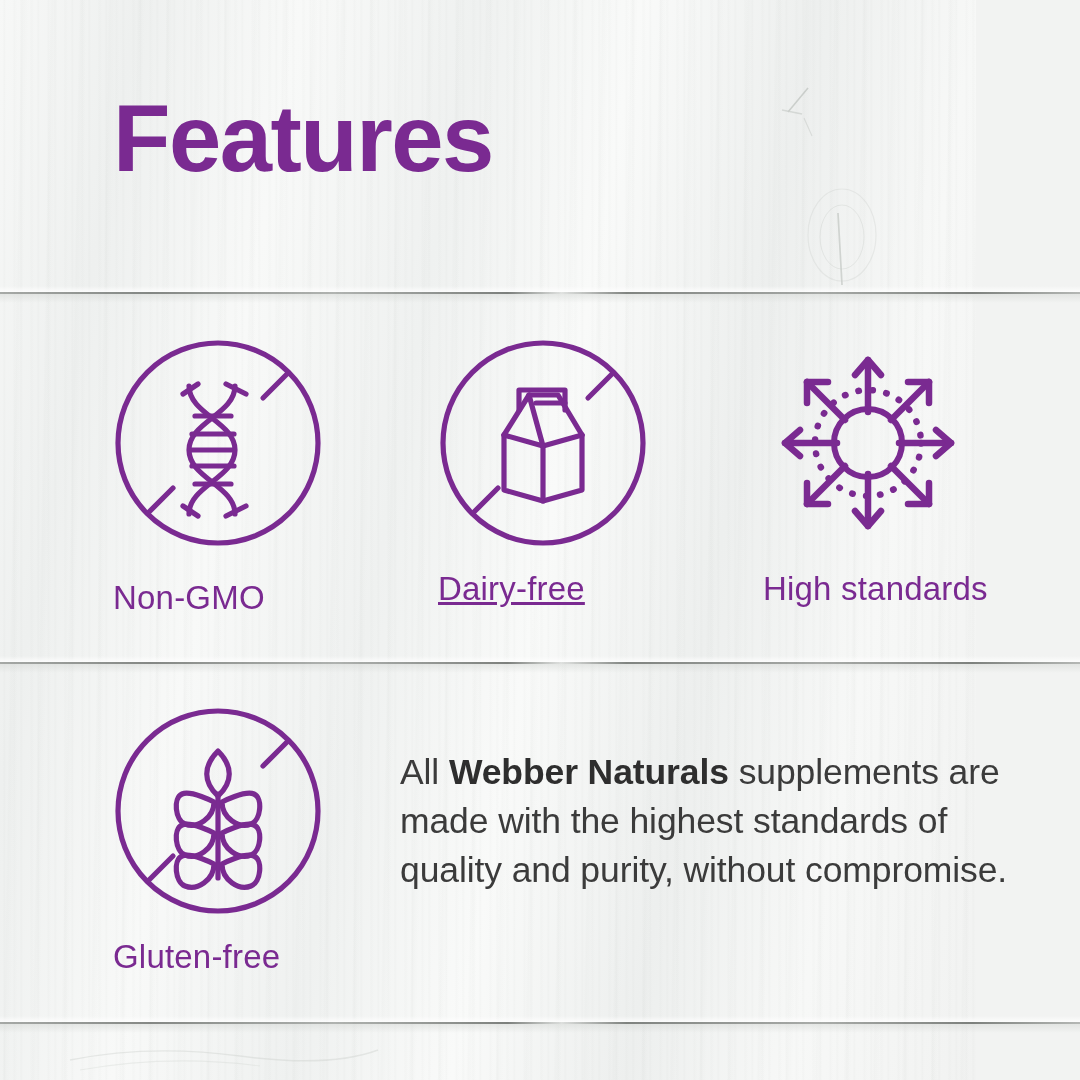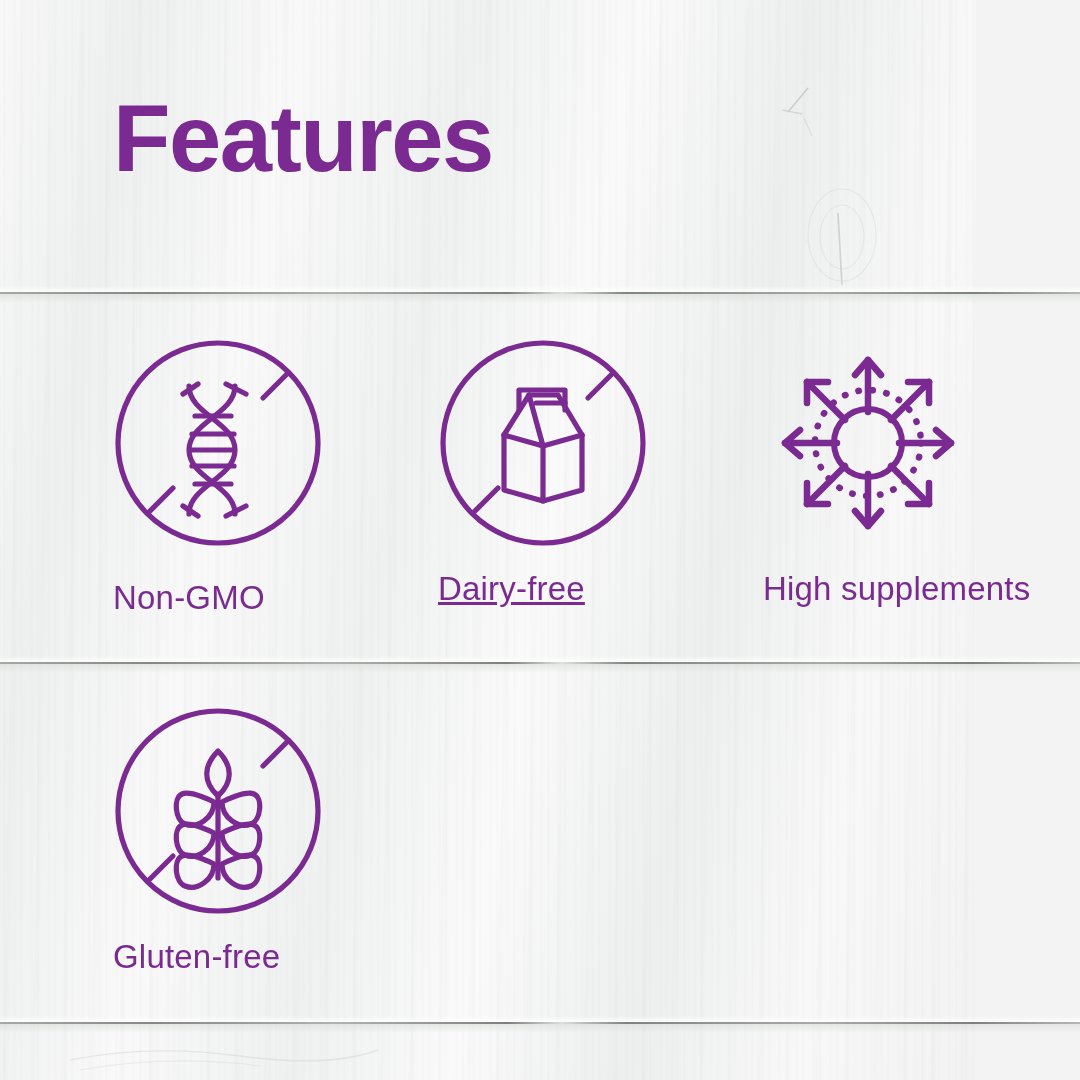--- a/index.html
+++ b/index.html
@@ -262,21 +262,21 @@
 
             <line x1="82" y1="128" x2="44" y2="166"></line>
             <polyline points="44,145 44,166 65,166"></polyline>
 
             <line x1="128" y1="128" x2="166" y2="166"></line>
             <polyline points="145,166 166,166 166,145"></polyline>
           </g>
         </g>
       </svg>
     </div>
-    <div class="f-label">High supplements</div>
+    <div class="f-label">High standards</div>
   </div>
 
   <div class="feature" id="feat-glutenfree">
     <div class="icon-wrap">
       <svg width="210" height="210" viewBox="0 0 210 210">
         <g fill="none" stroke="#7a2a91" stroke-width="5.2" stroke-linecap="round" stroke-linejoin="round">
           <circle cx="105" cy="105" r="100"></circle>
           <line x1="35" y1="175" x2="60" y2="150"></line>
           <line x1="150" y1="60" x2="175" y2="35"></line>
 
@@ -290,14 +290,15 @@
 
           <path d="M109 96 C109 96, 132 84, 141 88 C150 92, 148 114, 138 118 C126 123, 109 112, 109 96 Z"></path>
           <path d="M109 127 C109 127, 132 115, 141 119 C150 123, 148 145, 138 149 C126 154, 109 143, 109 127 Z"></path>
           <path d="M109 158 C109 158, 132 146, 141 150 C150 154, 148 176, 138 180 C126 185, 109 174, 109 158 Z"></path>
         </g>
       </svg>
     </div>
     <div class="f-label">Gluten-free</div>
   </div>
 
+  <div id="body-copy"><span>All </span><span class="brand">Webber Naturals</span><span> supplements are made with the highest standards of quality and purity, without compromise.</span></div>
 
 </div>
 
 </body></html>

